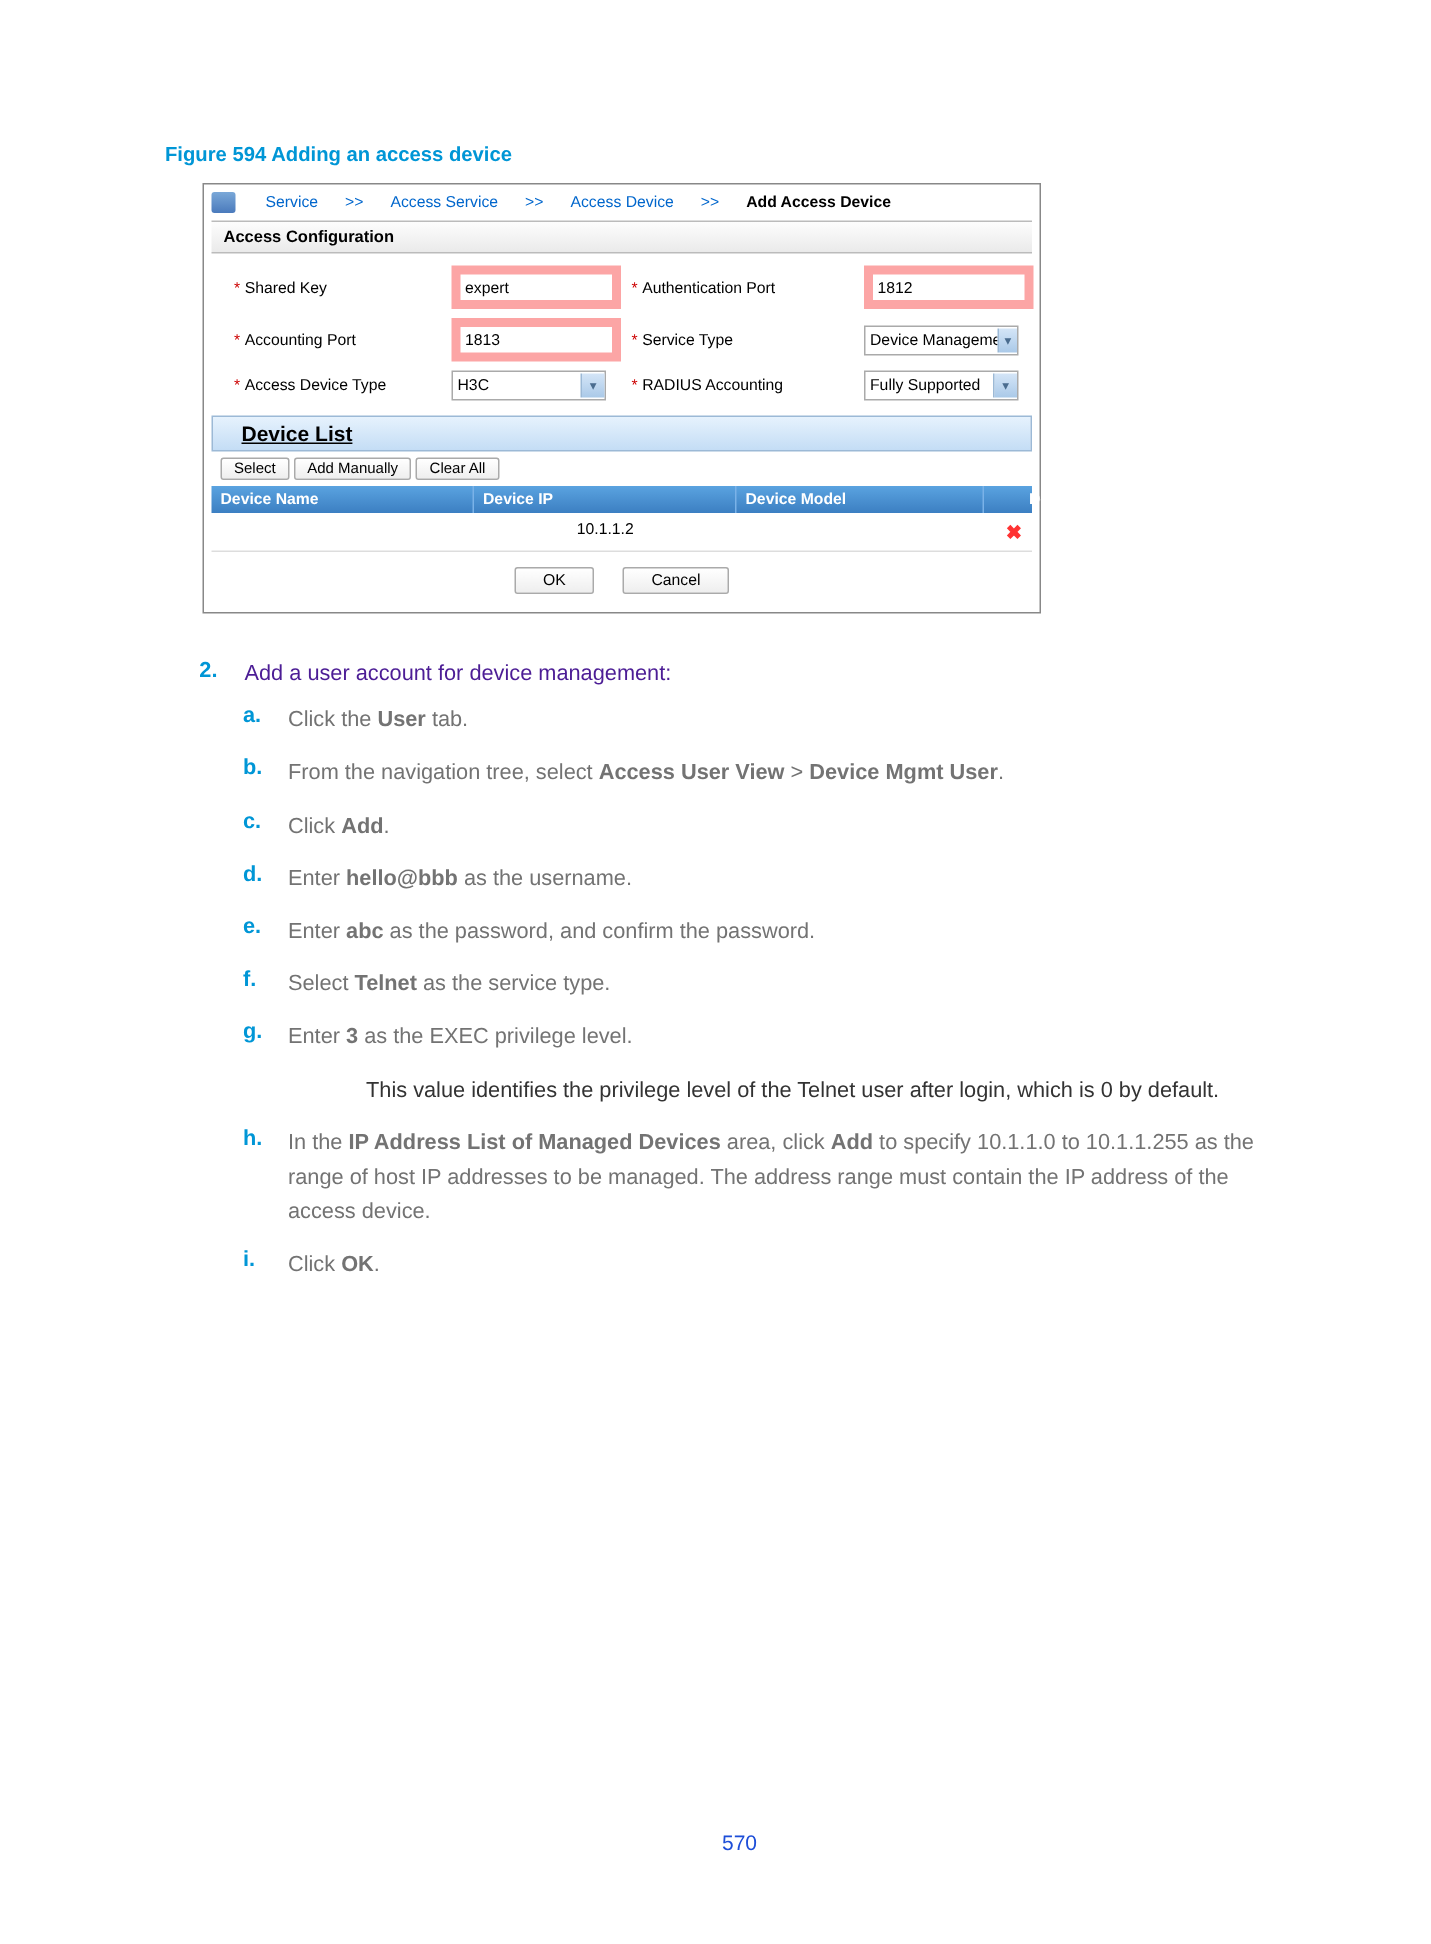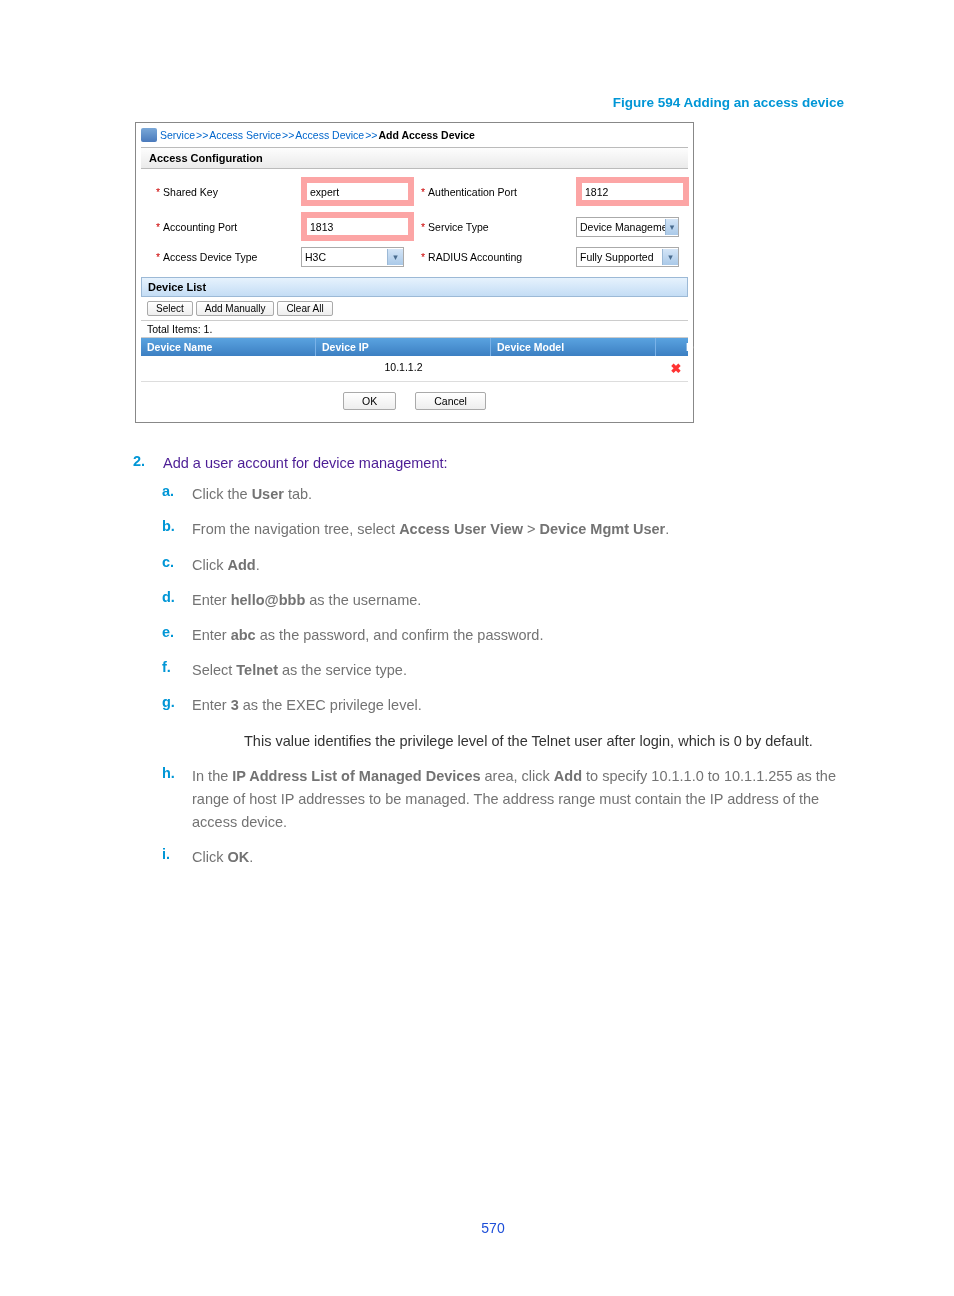--- a/index.html
+++ b/index.html
@@ -12,34 +12,33 @@
       position: relative;
     }
     .page-container {
       padding: 95px 110px 30px 110px;
     }
     .figure-title {
       color: #0096d6;
       font-size: 13.5px;
       font-weight: bold;
       margin-bottom: 12px;
-      text-align: right;
     }
     .screenshot {
       border: 1px solid #888;
       width: 557px;
       margin-left: 25px;
       font-size: 11px;
       background: white;
     }
     .breadcrumb-bar {
       padding: 5px 5px;
       display: flex;
       align-items: center;
-      gap: 1px;
+      gap: 18px;
     }
     .breadcrumb-icon {
       width: 16px;
       height: 14px;
       background: linear-gradient(#7aa8d8, #4a7abc);
       border-radius: 2px;
       margin-right: 2px;
     }
     .bc-link {
       color: #0066cc;
@@ -104,24 +103,25 @@
       border-left: 1px solid #9cb9d6;
       display: flex;
       align-items: center;
       justify-content: center;
       color: #4a6c8f;
       font-size: 9px;
     }
     .device-list-header {
       background: linear-gradient(to bottom, #e6f2fd, #c4ddf5);
       border: 1px solid #9cb9d6;
-      padding: 3px 6px;
-      font-weight: bold;
-      font-size: 11px;
+      padding: 3px 19px;
+      font-weight: bold;
+      font-size: 14px;
       margin: 2px 5px 0 5px;
+      text-decoration: underline;
     }
     .button-row {
       padding: 4px 6px;
       display: flex;
       gap: 3px;
       margin: 0 5px;
     }
     .small-btn {
       border: 1px solid #aaa;
       background: linear-gradient(#fff, #eee);
@@ -283,21 +283,20 @@
         <div class="select-arrow">▾</div>
       </div>
     </div>
 
     <div class="device-list-header">Device List</div>
     <div class="button-row">
       <button class="small-btn">Select</button>
       <button class="small-btn">Add Manually</button>
       <button class="small-btn">Clear All</button>
     </div>
-    <div class="total-items">Total Items: 1.</div>
     <div class="table-header">
       <div>Device Name</div>
       <div>Device IP</div>
       <div>Device Model</div>
       <div>Delete</div>
     </div>
     <div class="table-row">
       <div></div>
       <div>10.1.1.2</div>
       <div></div>

